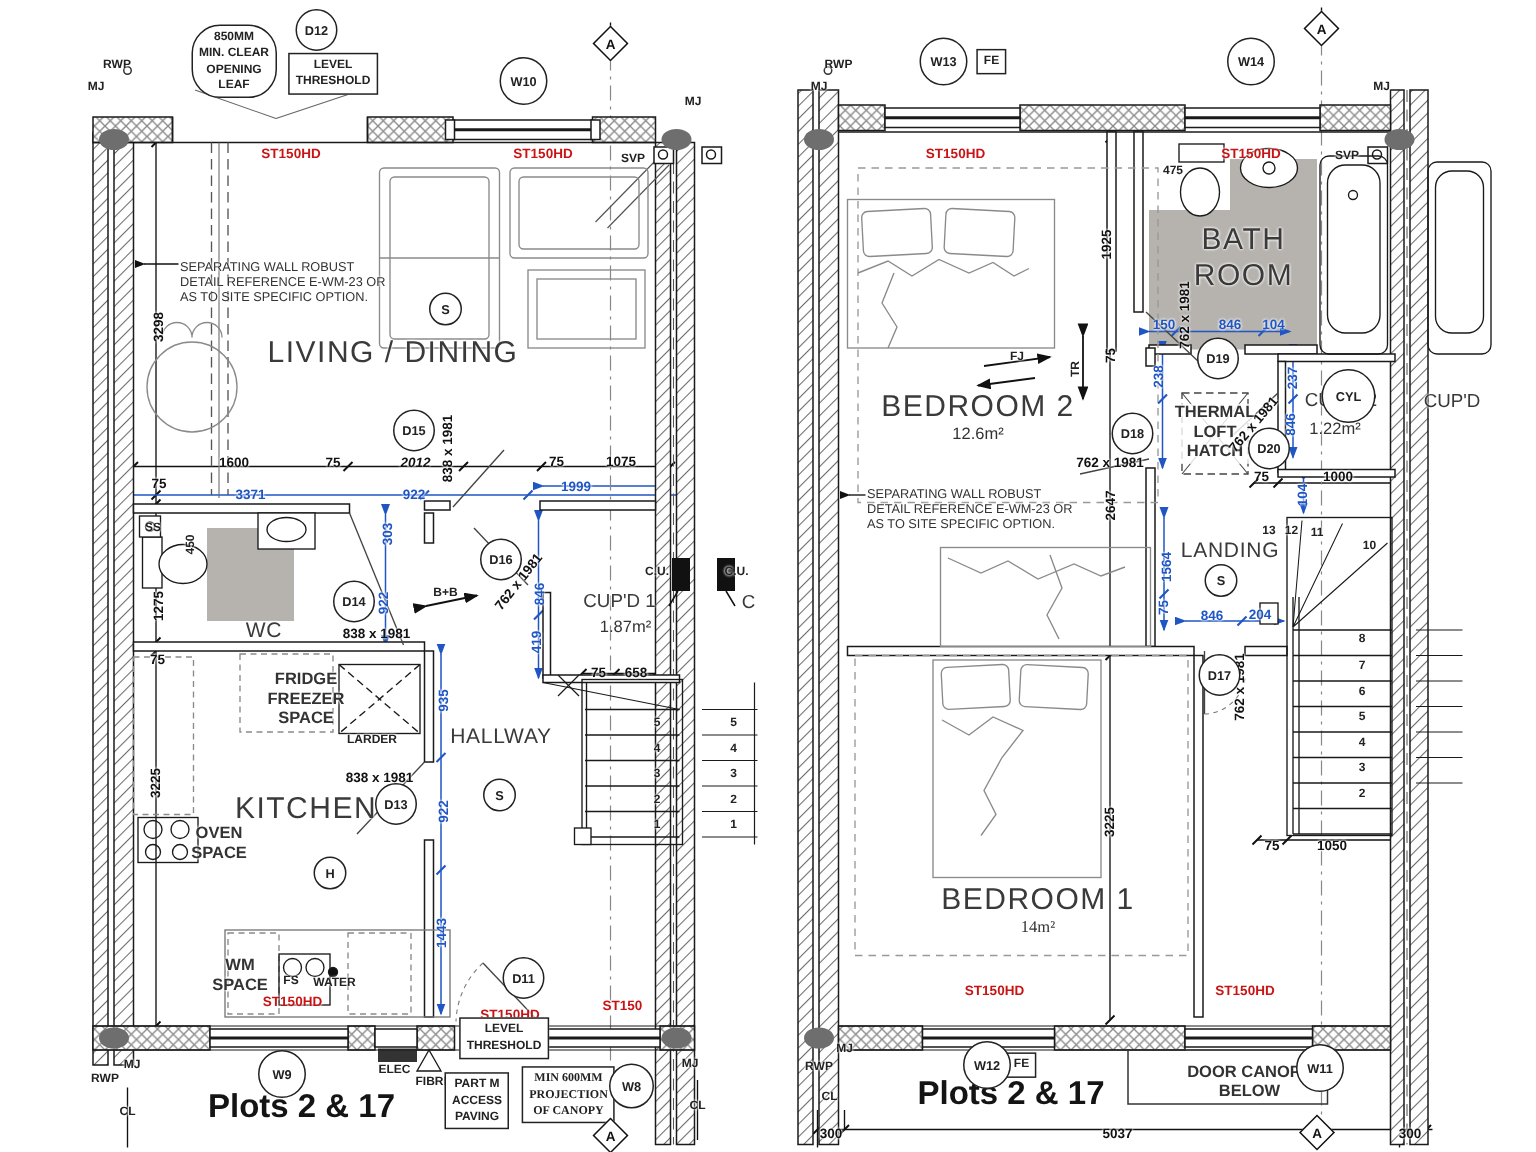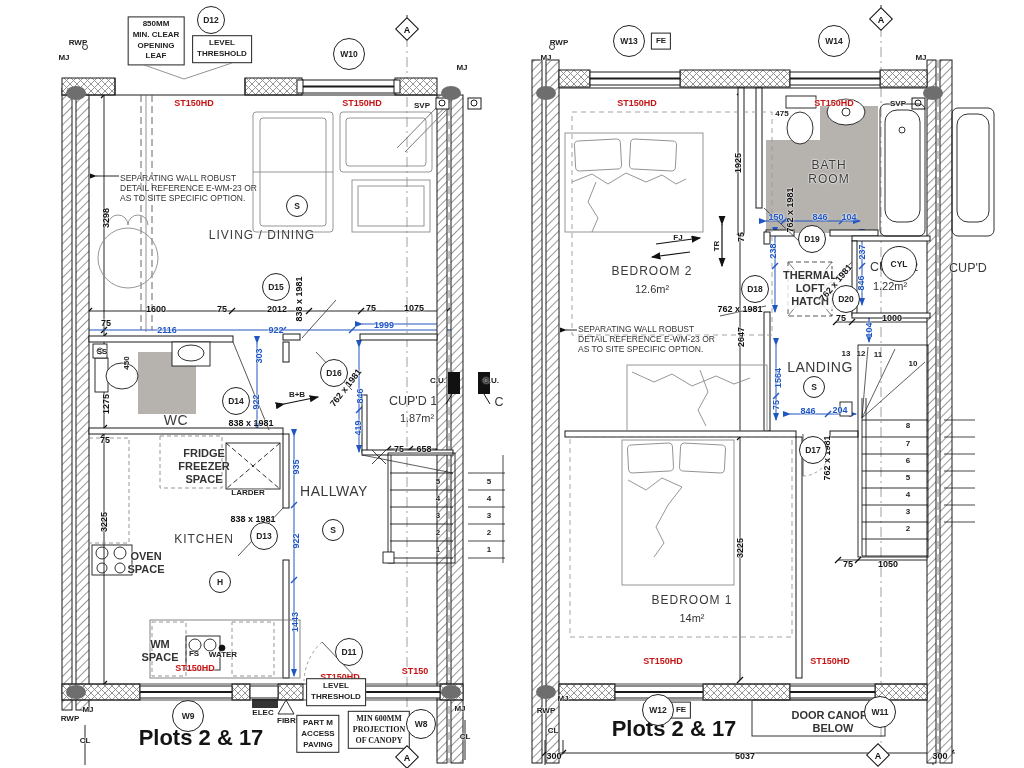--- a/index.html
+++ b/index.html
@@ -2,21 +2,21 @@
 <html><head>
 <meta charset="utf-8">
 <style>
   html,body{margin:0;padding:0;background:#e8e8e8;}
   #sheet{position:relative;width:1024px;height:768px;background:#ffffff;overflow:hidden;
          font-family:"Liberation Sans",sans-serif;}
   #plan-svg{position:absolute;left:0;top:0;z-index:1;}
   #label-layer{position:absolute;left:0;top:0;width:1024px;height:768px;z-index:2;}
   .lbl{position:absolute;transform:translate(-50%,-50%);white-space:nowrap;line-height:1.2;
        color:#2e2e2e;text-align:center;text-shadow:0 0 2px #fff,0 0 2px #fff;}
-  .room{font-size:12px;letter-spacing:1px;color:#3a3a3a;}
+  .room{font-size:20px;letter-spacing:1px;color:#3a3a3a;}
   .rm2{font-size:14px;letter-spacing:.5px;color:#3a3a3a;}
   .rm3{font-size:12.5px;color:#3a3a3a;}
   .area{font-size:11px;color:#333;}
   .dim{font-size:9px;font-weight:bold;color:#111;}
   .dimb{font-size:9px;font-weight:bold;color:#1f56c4;}
   .red{font-size:9px;font-weight:bold;color:#c81414;}
   .tiny{font-size:8px;font-weight:bold;color:#222;}
   .note{font-size:8.5px;text-align:left;transform:translate(0,-50%);color:#333;}
   .notec{font-size:11px;font-weight:bold;color:#333;}
   .bg{background:rgba(255,255,255,.8);}
@@ -338,24 +338,24 @@
       <div class="lbl tiny" style="left: 64px; top: 58px;">MJ</div>
       <div class="lbl tiny" style="left: 462px; top: 68px;">MJ</div>
       <div class="lbl red" style="left: 194px; top: 103px;">ST150HD</div>
       <div class="lbl red" style="left: 362px; top: 103px;">ST150HD</div>
       <div class="lbl tiny" style="left: 422px; top: 106px;">SVP</div>
       <div class="lbl note" style="left: 120px; top: 188px;">SEPARATING WALL ROBUST<br>DETAIL REFERENCE E-WM-23 OR<br>AS TO SITE SPECIFIC OPTION.</div>
       <div class="lbl dim" style="left: 106px; top: 218px; transform: translate(-50%, -50%) rotate(-90deg);">3298</div>
       <div class="lbl room" style="left: 262px; top: 235px;">LIVING / DINING</div>
       <div class="lbl dim" style="left: 156px; top: 309px;">1600</div>
       <div class="lbl dim" style="left: 222px; top: 309px;">75</div>
-      <div class="lbl dim" style="left: 277px; top: 309px;">2012</div>
+      <div class="lbl dim" style="left: 277px; top: 309px; font-style: italic;">2012</div>
       <div class="lbl dim" style="left: 371px; top: 308px;">75</div>
       <div class="lbl dim" style="left: 414px; top: 308px;">1075</div>
-      <div class="lbl dimb" style="left: 167px; top: 330px;">2116</div>
+      <div class="lbl dimb" style="left: 167px; top: 330px;">3371</div>
       <div class="lbl dimb" style="left: 276px; top: 330px;">922</div>
       <div class="lbl dimb" style="left: 384px; top: 325px;">1999</div>
       <div class="lbl dim" style="left: 299px; top: 299px; transform: translate(-50%, -50%) rotate(-90deg);">838 x 1981</div>
       <div class="lbl dim" style="left: 106px; top: 323px;">75</div>
       <div class="lbl tiny" style="left: 102px; top: 352px;">SS</div>
       <div class="lbl tiny" style="left: 127px; top: 363px; transform: translate(-50%, -50%) rotate(-90deg);">450</div>
       <div class="lbl dim" style="left: 106px; top: 404px; transform: translate(-50%, -50%) rotate(-90deg);">1275</div>
       <div class="lbl rm2" style="left: 176px; top: 420px;">WC</div>
       <div class="lbl dimb" style="left: 259px; top: 356px; transform: translate(-50%, -50%) rotate(-90deg);">303</div>
       <div class="lbl dimb" style="left: 256px; top: 402px; transform: translate(-50%, -50%) rotate(-90deg);">922</div>
@@ -451,33 +451,33 @@
       <div class="lbl tiny" style="left: 678px; top: 238px;">FJ</div>
       <div class="lbl tiny" style="left: 717px; top: 246px; transform: translate(-50%, -50%) rotate(-90deg);">TR</div>
       <div class="lbl dim" style="left: 741px; top: 237px; transform: translate(-50%, -50%) rotate(-90deg);">75</div>
       <div class="lbl room" style="left: 652px; top: 271px;">BEDROOM 2</div>
       <div class="lbl area" style="left: 652px; top: 290px;">12.6m²</div>
       <div class="lbl dim" style="left: 740px; top: 309px;">762 x 1981</div>
       <div class="lbl note" style="left: 578px; top: 339px;">SEPARATING WALL ROBUST<br>DETAIL REFERENCE E-WM-23 OR<br>AS TO SITE SPECIFIC OPTION.</div>
       <div class="lbl dim" style="left: 741px; top: 337px; transform: translate(-50%, -50%) rotate(-90deg);">2647</div>
       <div class="lbl dim" style="left: 740px; top: 548px; transform: translate(-50%, -50%) rotate(-90deg);">3225</div>
       <div class="lbl room" style="left: 692px; top: 600px;">BEDROOM 1</div>
-      <div class="lbl area" style="left: 692px; top: 619px;">14m²</div>
+      <div class="lbl area" style="left: 692px; top: 619px; font-family: Liberation Serif, serif;">14m²</div>
       <div class="lbl red" style="left: 663px; top: 661px;">ST150HD</div>
       <div class="lbl red" style="left: 830px; top: 661px;">ST150HD</div>
       <div class="lbl notec" style="left: 833px; top: 722px;">DOOR CANOPY<br>BELOW</div>
       <div class="lbl big" style="left: 674px; top: 729px;">Plots 2 &amp; 17</div>
       <div class="lbl tiny" style="left: 546px; top: 711px;">RWP</div>
       <div class="lbl tiny" style="left: 563px; top: 699px;">MJ</div>
       <div class="lbl tiny" style="left: 553px; top: 731px;">CL</div>
       <div class="lbl dim" style="left: 554px; top: 756px;">300</div>
       <div class="lbl dim" style="left: 745px; top: 756px;">5037</div>
       <div class="lbl dim" style="left: 940px; top: 756px;">300</div>
       <div class="lbl rm3" style="left: 968px; top: 268px;">CUP'D</div>
-      <div class="boxed" style="left: 156px; top: 41px;">850MM<br>MIN. CLEAR<br>OPENING<br>LEAF</div>
+      <div class="boxed" style="left: 156px; top: 41px; border-radius: 19px;">850MM<br>MIN. CLEAR<br>OPENING<br>LEAF</div>
       <div class="boxed" style="left: 222px; top: 49px;">LEVEL<br>THRESHOLD</div>
       <div class="boxed" style="left: 336px; top: 692px;">LEVEL<br>THRESHOLD</div>
       <div class="boxed" style="left: 318px; top: 734px;">PART M<br>ACCESS<br>PAVING</div>
       <div class="boxed" style="left: 379px; top: 730px; font-family: Liberation Serif, serif;">MIN 600MM<br>PROJECTION<br>OF CANOPY</div>
       <div class="boxed" style="left: 661px; top: 41px;">FE</div>
       <div class="boxed" style="left: 681px; top: 710px;">FE</div>
       <div class="tagc" style="left: 211px; top: 20px; width: 26px; height: 26px;">D12</div>
       <div class="tagc" style="left: 349px; top: 54px; width: 30px; height: 30px;">W10</div>
       <div class="tagc" style="left: 297px; top: 206px; width: 20px; height: 20px;">S</div>
       <div class="tagc" style="left: 276px; top: 287px; width: 26px; height: 26px;">D15</div>

